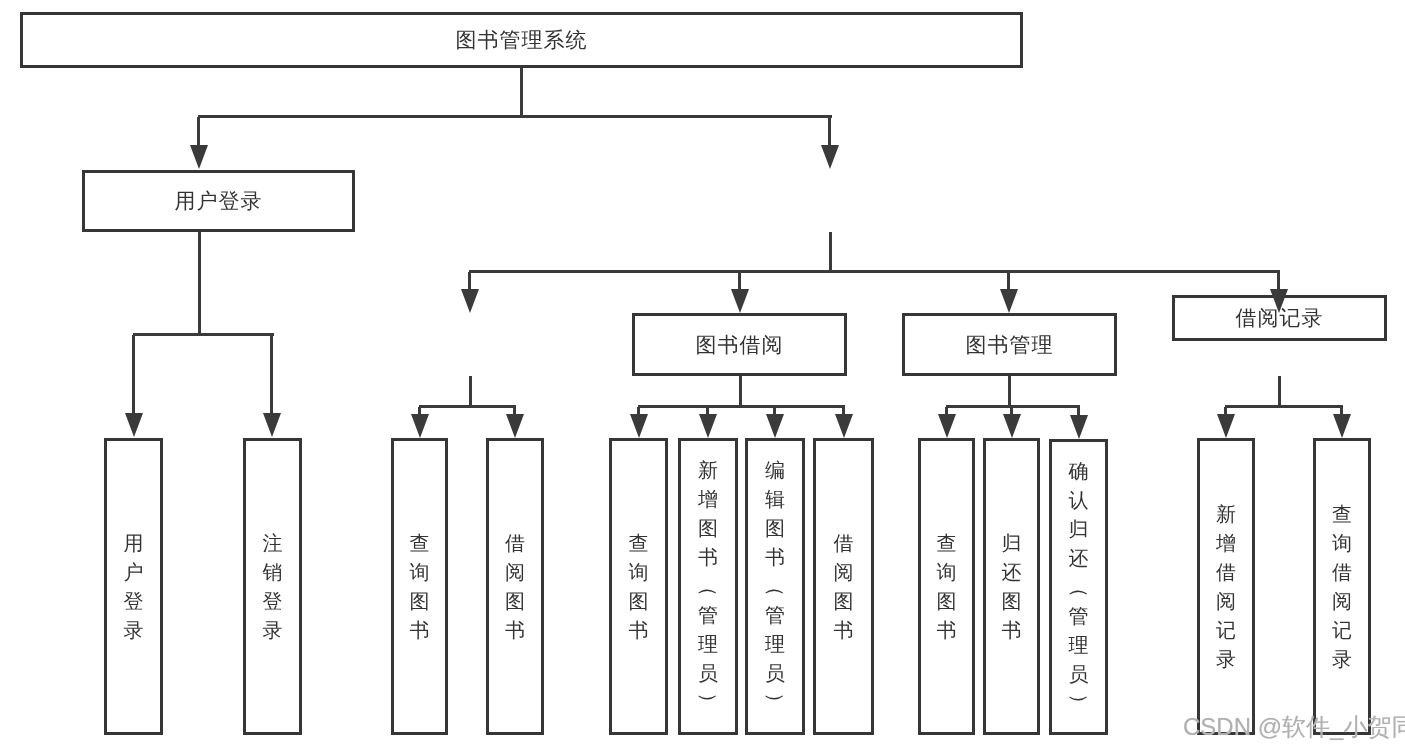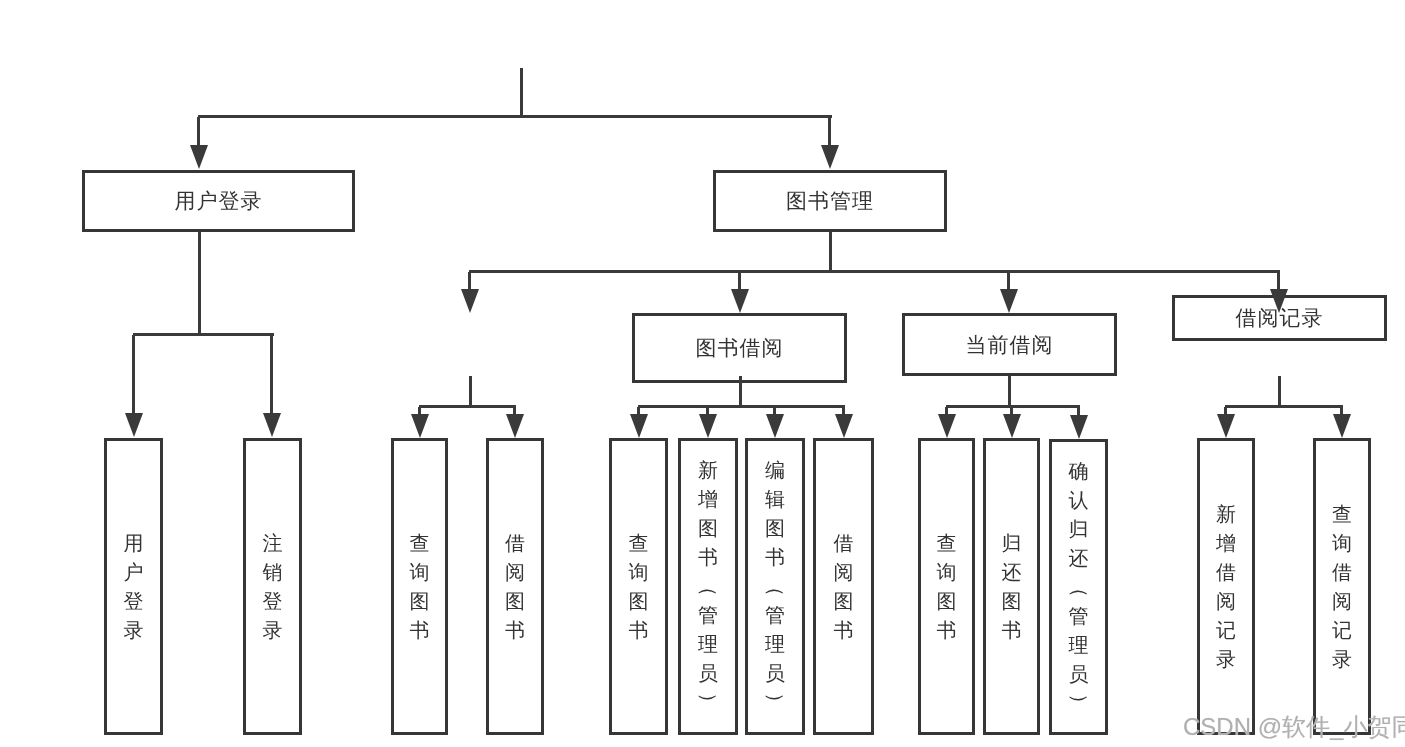--- a/index.html
+++ b/index.html
@@ -47,26 +47,26 @@
     white-space: nowrap;
     z-index: 10;
     text-shadow: 0 0 1px #d8d8d8;
   }
 </style>
 </head>
 <body>
 
 <div id="stage">
 
+  <div class="node h" style="left:20px; top:12px; width:1003px; height:56px">图书管理系统</div>
 
   <div class="node h" style="left:82px; top:170px; width:273px; height:62px">用户登录</div>
-  <div class="node h" style="left:713px; top:170px; width:234px; height:62px">图书管理</div>
-
-  <div class="node h" style="left:632px; top:313px; width:215px; height:70px">图书借阅</div>
-  <div class="node h" style="left:902px; top:313px; width:215px; height:63px">当前借阅</div>
+
+  <div class="node h" style="left:632px; top:313px; width:215px; height:63px">图书借阅</div>
+  <div class="node h" style="left:902px; top:313px; width:215px; height:63px">图书管理</div>
   <div class="node h" style="left:1172px; top:295px; width:215px; height:46px">借阅记录</div>
 
   <div class="node v" style="left:104px; top:438px; width:59px; height:297px">
       <span class="vchar">用</span>
       <span class="vchar">户</span>
       <span class="vchar">登</span>
       <span class="vchar">录</span>
     </div>
   <div class="node v" style="left:243px; top:438px; width:59px; height:297px">
       <span class="vchar">注</span>

